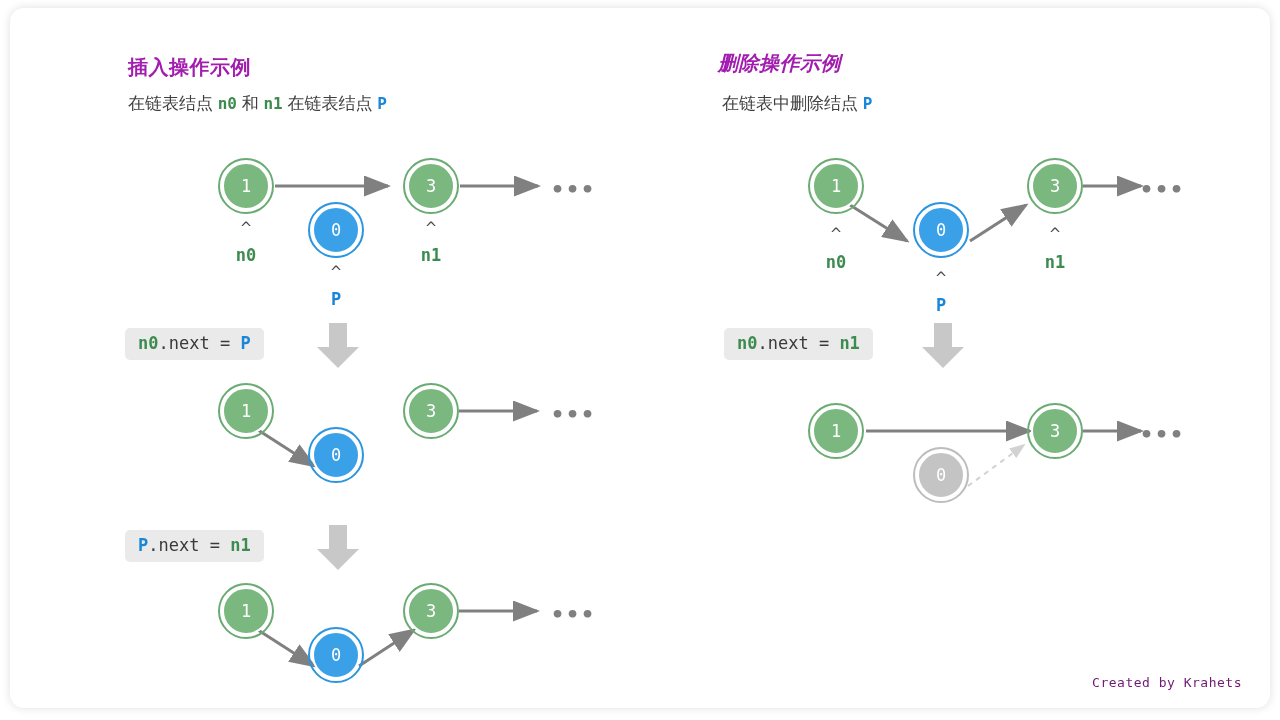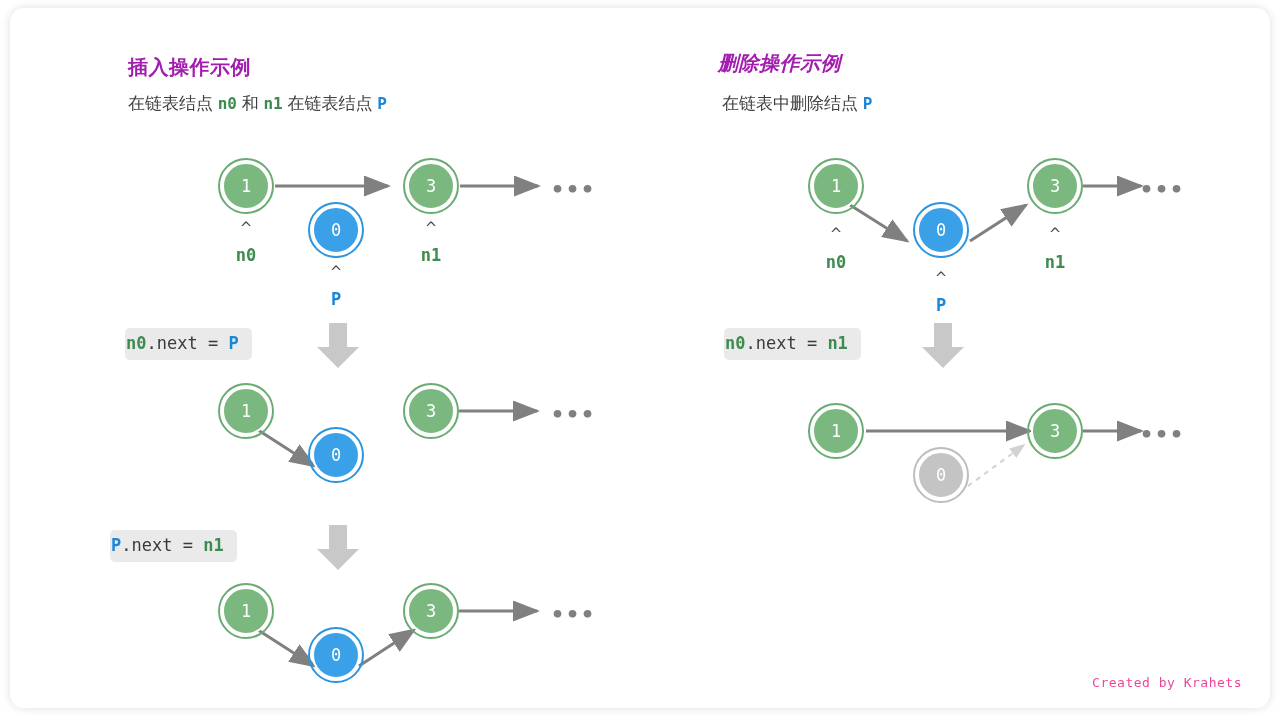--- a/index.html
+++ b/index.html
@@ -43,21 +43,21 @@
     font-weight: bold;
     font-size: 16px;
   }
   .green-tok { color: #3c8b4f; }
   .blue-tok  { color: #1a86d8; }
 
   .code-box {
     position: absolute;
     background: #eaeaea;
     border-radius: 5px;
-    padding: 7px 13px 8px 1px;
+    padding: 7px 13px 8px 13px;
     font-family: "DejaVu Sans Mono", monospace;
     font-size: 17px;
     color: #3a3a3a;
     white-space: nowrap;
     line-height: 1;
   }
   .code-box b { font-weight: bold; }
 
   svg.diagram {
     position: absolute;
@@ -92,21 +92,21 @@
     text-anchor: middle;
     dominant-baseline: central;
     letter-spacing: 1px;
   }
   .credit {
     position: absolute;
     right: 28px;
     bottom: 18px;
     font-family: "DejaVu Sans Mono", monospace;
     font-size: 13px;
-    color: #ec4899;
+    color: #701a75;
     letter-spacing: 0.5px;
   }
   .down-arrow { position: absolute; }
 </style>
 </head>
 <body>
 
 <div id="card">
 
   <div class="panel-title" style="left:118px; top:46px;">插入操作示例</div>
@@ -177,21 +177,21 @@
       <text class="node-txt" x="136" y="82">0</text>
     </g>
     <g>
       <circle cx="231" cy="38" r="27" fill="none" stroke="#6aab73" stroke-width="2"></circle>
       <circle cx="231" cy="38" r="23" fill="#7ab87f" stroke="#ffffff" stroke-width="2"></circle>
       <text class="node-txt" x="231" y="38">3</text>
     </g>
     <text class="dots" x="373" y="41">•••</text>
   </svg>
 
-  <div class="code-box" style="left:100px; top:522px;">
+  <div class="code-box" style="left:115px; top:522px;">
     <b class="blue-tok">P</b><span>.next = </span><b class="green-tok">n1</b>
   </div>
   <svg class="down-arrow" style="left:305px; top:515px;" width="46" height="50">
     <polygon points="14,2 32,2 32,26 44,26 23,47 2,26 14,26" fill="#c8c8c8"></polygon>
   </svg>
 
   <svg class="diagram" style="left:190px; top:565px;" width="400" height="120">
     <line x1="58" y1="57" x2="114" y2="93" stroke="#808080" stroke-width="3" marker-end="url(#arrowhead)"></line>
     <line x1="159" y1="93" x2="214" y2="57" stroke="#808080" stroke-width="3" marker-end="url(#arrowhead)"></line>
     <line x1="259" y1="38" x2="337" y2="38" stroke="#808080" stroke-width="3" marker-end="url(#arrowhead)"></line>

